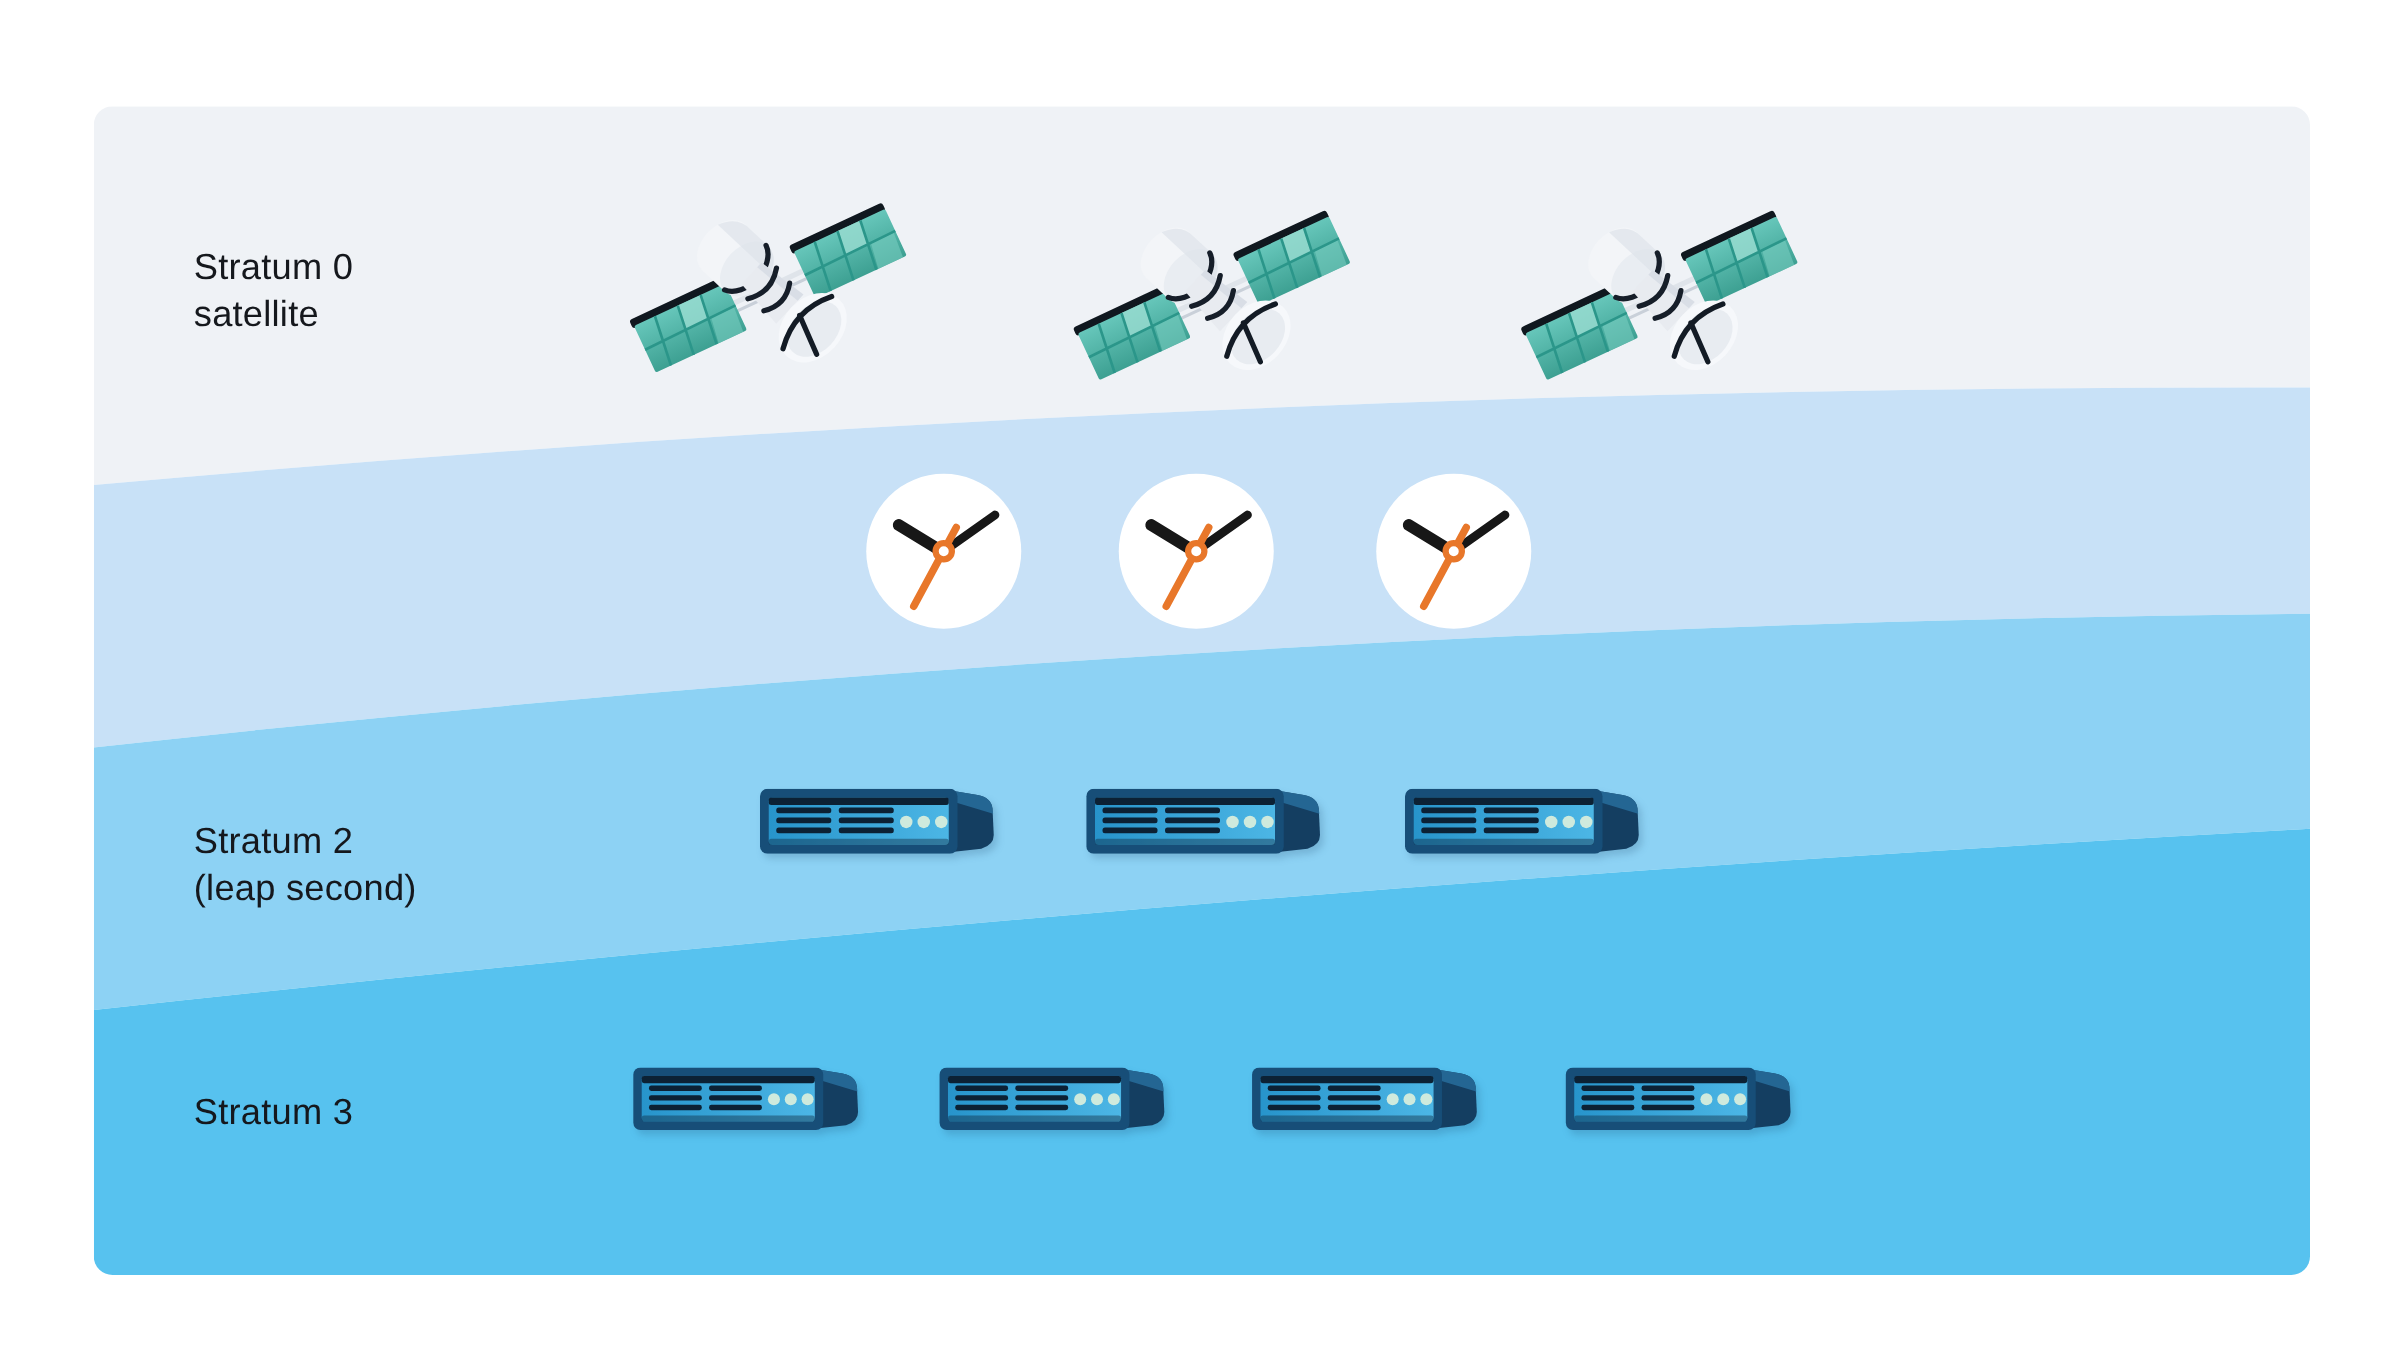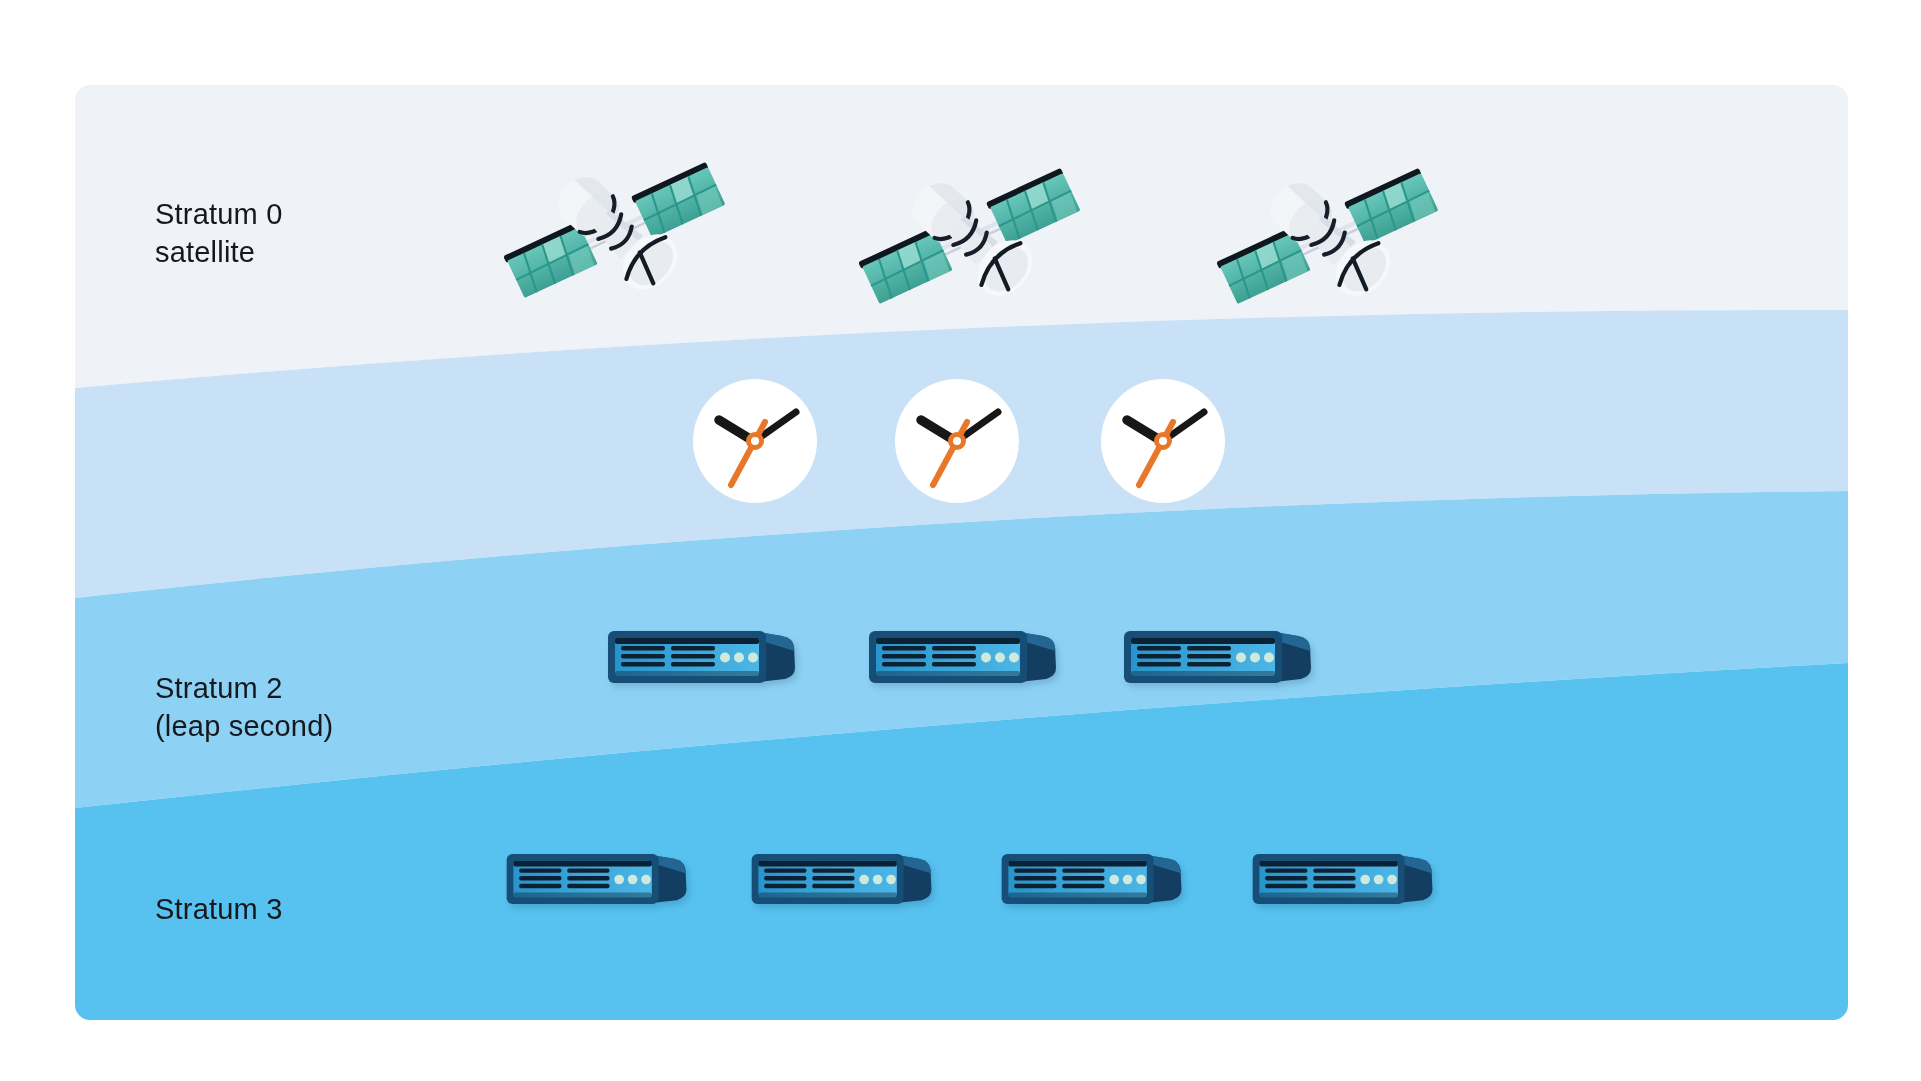--- a/index.html
+++ b/index.html
@@ -23,25 +23,25 @@
       <path d="M0 0 H1773 V225 Q886 223 0 303 Z" fill="#eff2f6"></path>
       <path d="M0 303 Q886 223 1773 225 V406 Q886 415 0 513 Z" fill="#c8e1f7"></path>
       <path d="M0 513 Q886 415 1773 406 V578 Q886 626 0 723 Z" fill="#8dd2f4"></path>
       <path d="M0 723 Q886 626 1773 578 V935 H0 Z" fill="#57c2ef"></path>
     </svg>
 
     <div class="label" style="top:110px">
       <span class="line">Stratum 0</span>
       <span class="line">satellite</span>
     </div>
-    <div class="label" style="top:584px">
+    <div class="label" style="top:569px">
       <span class="line">Stratum 2</span>
       <span class="line">(leap second)</span>
     </div>
-    <div class="label" style="top:805px">
+    <div class="label" style="top:786px">
       <span class="line">Stratum 3</span>
     </div>
 
     <svg class="icon" style="left:424px;top:68px" width="235" height="160" viewBox="0 0 280 190" overflow="visible">
         <use href="#sat-sym"></use>
       </svg>
     <svg class="icon" style="left:779px;top:74px" width="235" height="160" viewBox="0 0 280 190" overflow="visible">
         <use href="#sat-sym"></use>
       </svg>
     <svg class="icon" style="left:1137px;top:74px" width="235" height="160" viewBox="0 0 280 190" overflow="visible">

